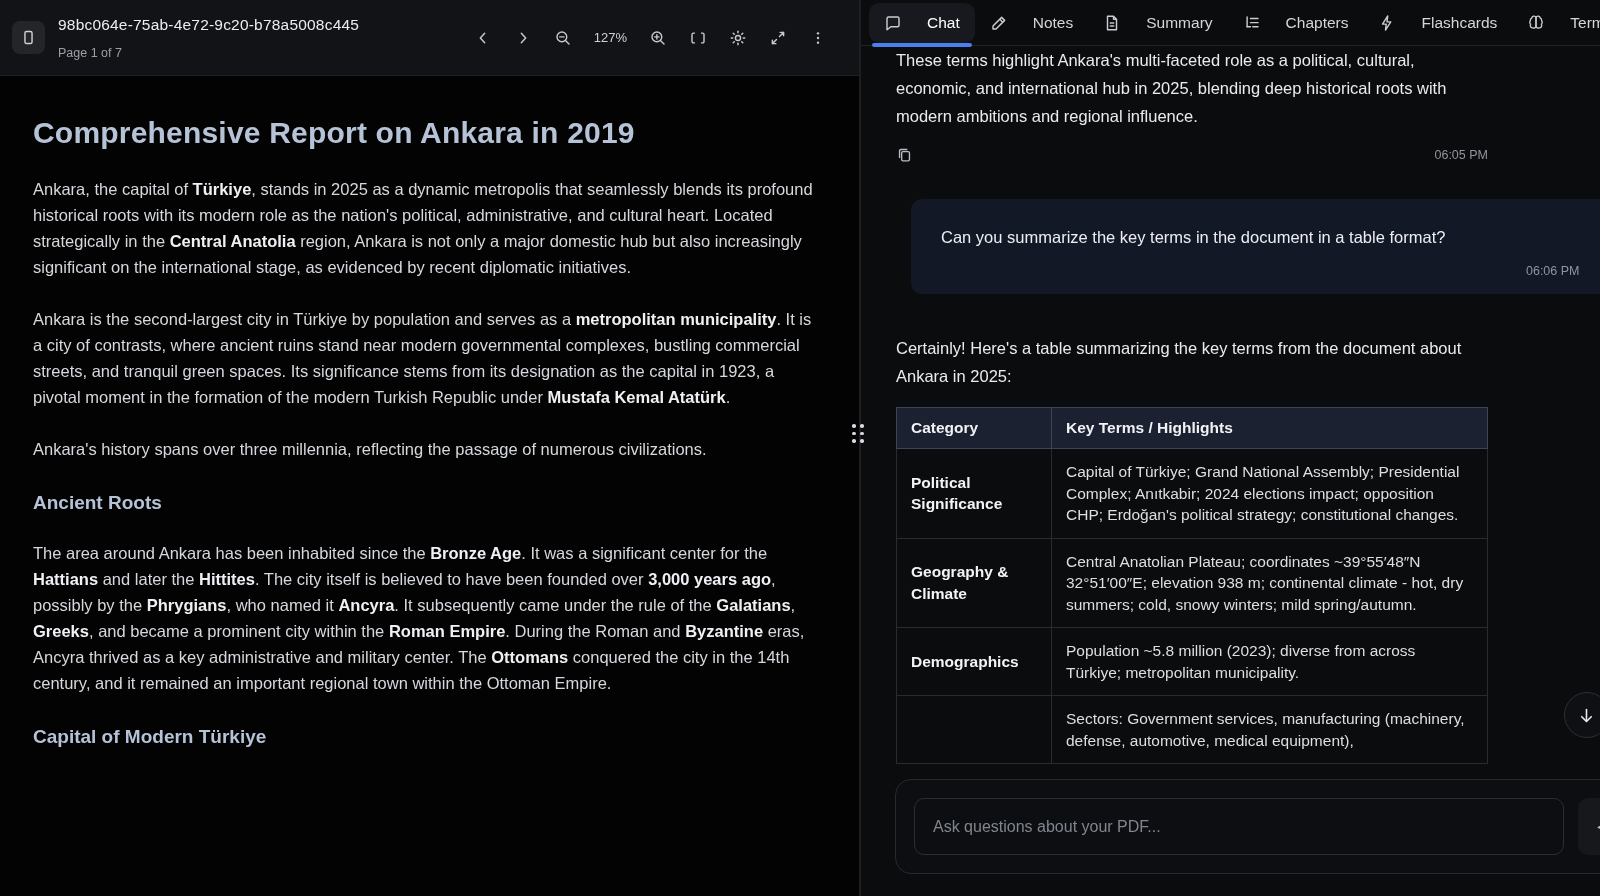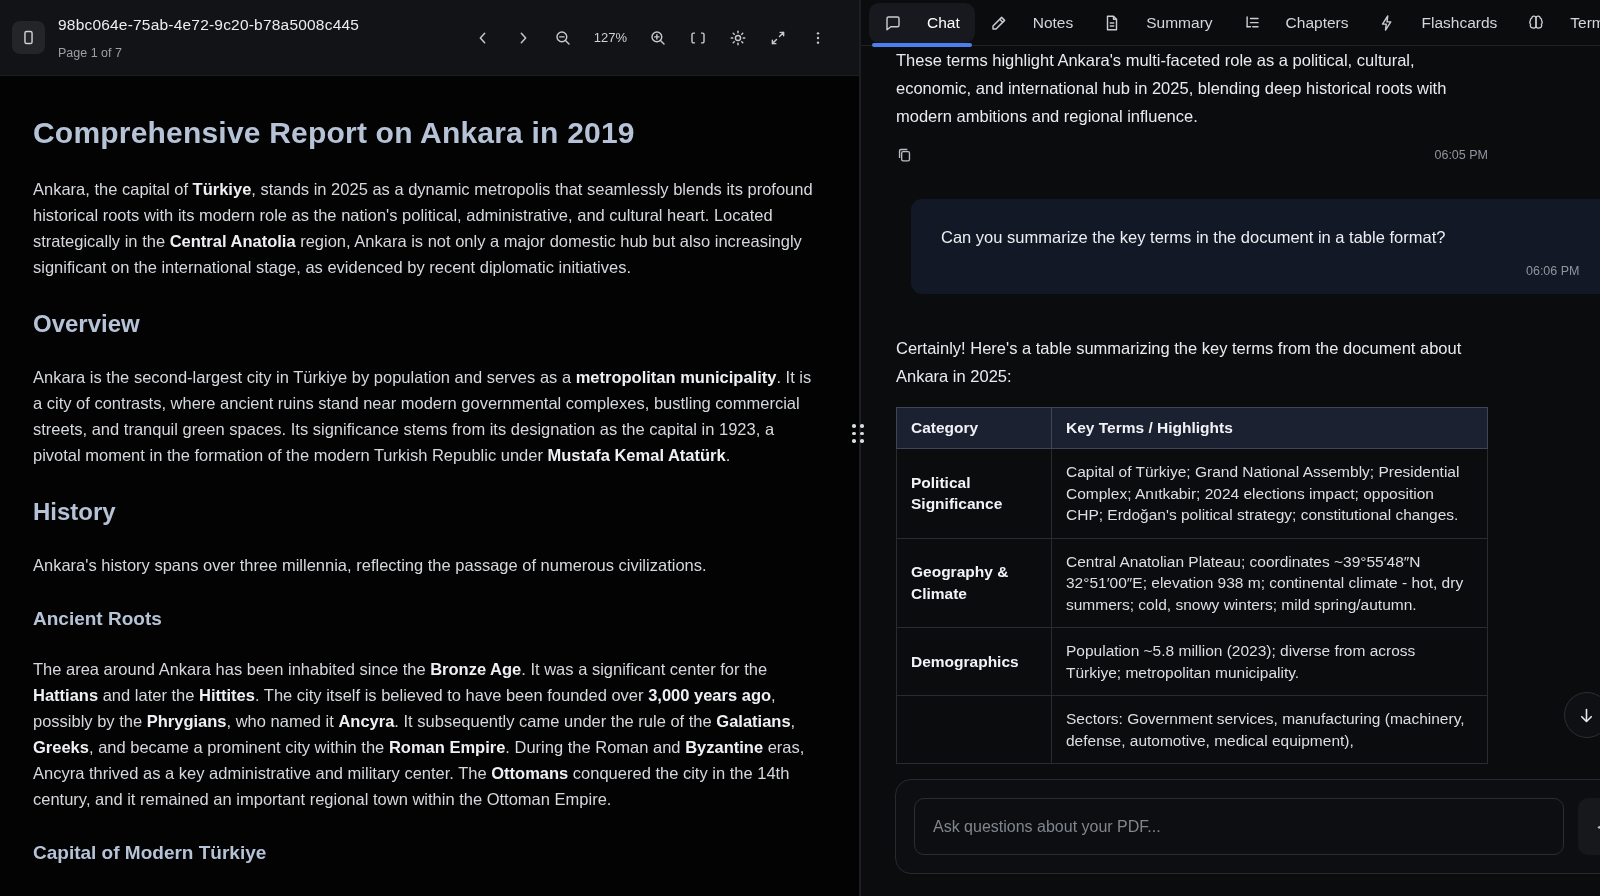--- a/index.html
+++ b/index.html
@@ -177,23 +177,21 @@
                 <circle cx="12" cy="19" r="1.8"></circle>
               </svg>
             </span>
         </button>
       </div>
     </header>
 
     <div class="doc-viewport">
       <h1 class="doc-h1">Comprehensive Report on Ankara in 2019</h1>
       <p class="doc-p"><span>Ankara, the capital of </span><b>Türkiye</b><span>, stands in 2025 as a dynamic metropolis that seamlessly blends its profound historical roots with its modern role as the nation's political, administrative, and cultural heart. Located strategically in the </span><b>Central Anatolia</b><span> region, Ankara is not only a major domestic hub but also increasingly significant on the international stage, as evidenced by recent diplomatic initiatives.</span></p>
-      <h2 class="doc-h2">Overview</h2>
       <p class="doc-p"><span>Ankara is the second-largest city in Türkiye by population and serves as a </span><b>metropolitan municipality</b><span>. It is a city of contrasts, where ancient ruins stand near modern governmental complexes, bustling commercial streets, and tranquil green spaces. Its significance stems from its designation as the capital in 1923, a pivotal moment in the formation of the modern Turkish Republic under </span><b>Mustafa Kemal Atatürk</b><span>.</span></p>
-      <h2 class="doc-h2">History</h2>
       <p class="doc-p"><span>Ankara's history spans over three millennia, reflecting the passage of numerous civilizations.</span></p>
       <h3 class="doc-h3">Ancient Roots</h3>
       <p class="doc-p"><span>The area around Ankara has been inhabited since the </span><b>Bronze Age</b><span>. It was a significant center for the </span><b>Hattians</b><span> and later the </span><b>Hittites</b><span>. The city itself is believed to have been founded over </span><b>3,000 years ago</b><span>, possibly by the </span><b>Phrygians</b><span>, who named it </span><b>Ancyra</b><span>. It subsequently came under the rule of the </span><b>Galatians</b><span>, </span><b>Greeks</b><span>, and became a prominent city within the </span><b>Roman Empire</b><span>. During the Roman and </span><b>Byzantine</b><span> eras, Ancyra thrived as a key administrative and military center. The </span><b>Ottomans</b><span> conquered the city in the 14th century, and it remained an important regional town within the Ottoman Empire.</span></p>
       <h3 class="doc-h3">Capital of Modern Türkiye</h3>
     </div>
   </section>
 
   <div class="divider-grip">
     <span style="display:contents">
       <i></i><i></i><i></i><i></i><i></i><i></i>

